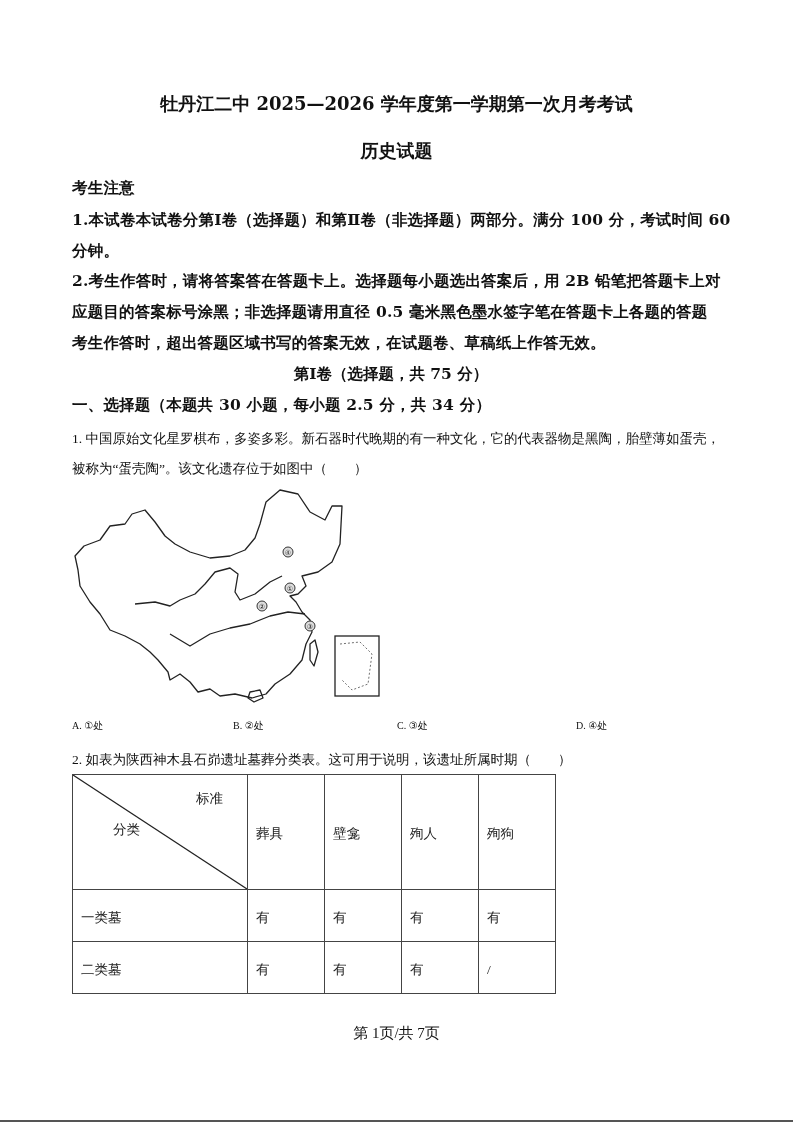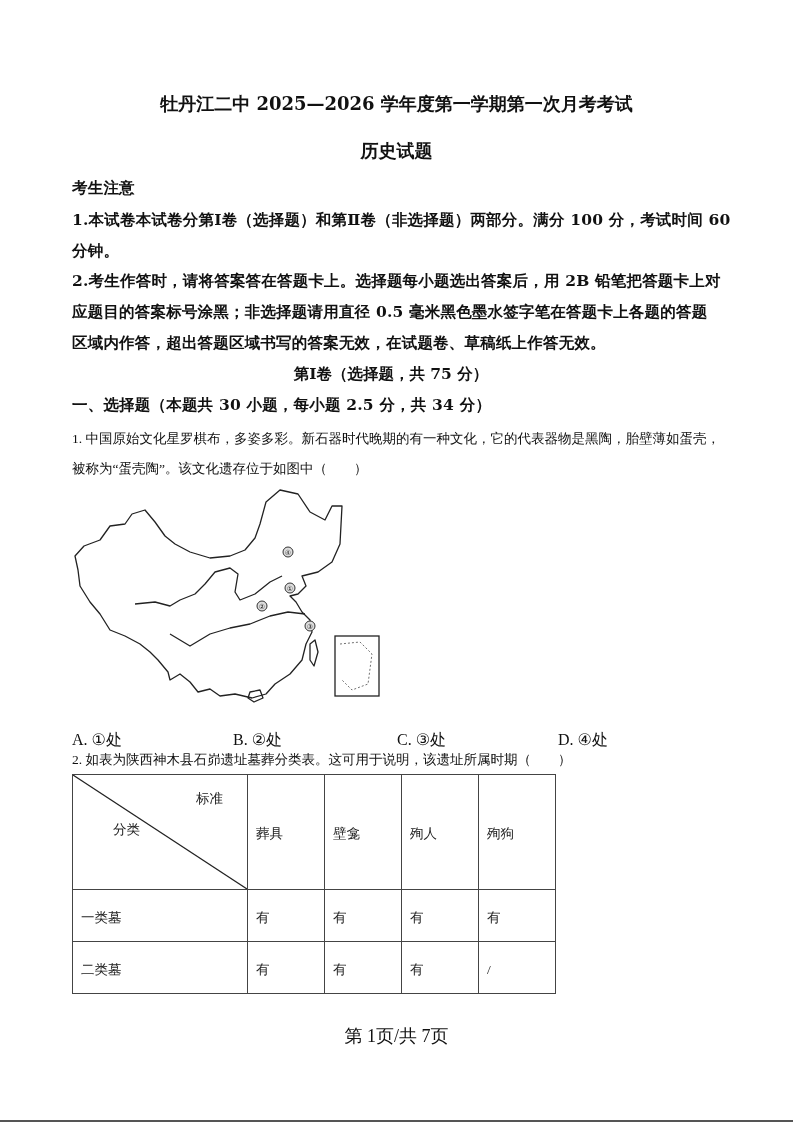--- a/index.html
+++ b/index.html
@@ -4,44 +4,44 @@
 <style>
   html, body { margin: 0; padding: 0; background: #ffffff; }
   body { width: 793px; height: 1122px; position: relative; overflow: hidden;
          font-family: "DejaVu Serif", "Liberation Serif", serif; color: #111; }
   .title { position: absolute; left: 0; width: 793px; text-align: center; font-weight: bold; font-size: 18px; }
   #t1 { top: 92px; }
   #t2 { top: 139px; }
   .line { position: absolute; left: 72px; font-size: 15.5px; font-weight: bold; white-space: nowrap; letter-spacing: 0.2px; }
   .sec-center { position: absolute; left: 0; width: 782px; text-align: center; font-size: 15.5px; font-weight: bold; }
   .q { position: absolute; left: 72px; font-size: 13.5px; white-space: nowrap; font-family: "Liberation Serif", "DejaVu Serif", serif; }
-  .opt { position: absolute; top: 719px; font-size: 16px; font-family: "Liberation Serif", "DejaVu Serif", serif; margin-top: 11px; }
+  .opt { position: absolute; top: 719px; font-size: 10px; font-family: "Liberation Serif", "DejaVu Serif", serif; }
   #map { position: absolute; left: 70px; top: 484px; width: 330px; height: 222px; }
   table.grid { position: absolute; left: 72px; top: 774px; border-collapse: collapse;
                font-size: 13.5px; font-family: "Liberation Serif", "DejaVu Serif", serif; color: #222; }
   table.grid td { border: 1.5px solid #444; padding: 4px 0 0 8px; vertical-align: middle; text-align: left; }
   .diag { position: relative; width: 142px; height: 82px; padding: 16px !important; }
   .diag svg { position: absolute; left: 0; top: 0; width: 100%; height: 100%; }
   .diag .std { position: absolute; right: 24px; top: 15px; }
   .diag .cls { position: absolute; left: 8px; top: 46px; margin-left: 32px; }
-  .footer { position: absolute; left: 0; width: 793px; top: 1024px; text-align: center; font-size: 18px; font-family: "Liberation Serif", serif; }
+  .footer { position: absolute; left: 0; width: 793px; top: 1024px; text-align: center; font-size: 15px; font-family: "Liberation Serif", serif; }
   .bottom-bar { position: absolute; left: 0; bottom: 0; width: 793px; height: 2px; background: #555; }
 </style>
 </head>
 <body>
 
 <div class="title" id="t1">牡丹江二中 2025—2026 学年度第一学期第一次月考考试</div>
 <div class="title" id="t2">历史试题</div>
 
 <div class="line" style="top:178px">考生注意</div>
 <div class="line" style="top:210px">1.本试卷本试卷分第Ⅰ卷（选择题）和第Ⅱ卷（非选择题）两部分。满分 100 分，考试时间 60</div>
 <div class="line" style="top:241px">分钟。</div>
 <div class="line" style="top:271px">2.考生作答时，请将答案答在答题卡上。选择题每小题选出答案后，用 2B 铅笔把答题卡上对</div>
 <div class="line" style="top:302px">应题目的答案标号涂黑；非选择题请用直径 0.5 毫米黑色墨水签字笔在答题卡上各题的答题</div>
-<div class="line" style="top:333px">区域内作答，超出答题区域书写的答案无效，在试题卷、草稿纸上作答无效。</div>
+<div class="line" style="top:333px">考生作答时，超出答题区域书写的答案无效，在试题卷、草稿纸上作答无效。</div>
 
 <div class="sec-center" style="top:364px">第Ⅰ卷（选择题，共 75 分）</div>
 <div class="line" style="top:395px">一、选择题（本题共 30 小题，每小题 2.5 分，共 34 分）</div>
 
 <div class="q" style="top:430px">1. 中国原始文化星罗棋布，多姿多彩。新石器时代晚期的有一种文化，它的代表器物是黑陶，胎壁薄如蛋壳，</div>
 <div class="q" style="top:460px">被称为“蛋壳陶”。该文化遗存位于如图中（　　）</div>
 
 <svg id="map" viewBox="0 0 330 222">
   <g fill="none" stroke="#222" stroke-width="1.3" stroke-linejoin="round">
 
@@ -75,21 +75,21 @@
     <g>
       <circle cx="240" cy="142" r="5" fill="#ddd" stroke="#333" stroke-width="1"></circle>
       <text x="240" y="144.5">③</text>
     </g>
   </g>
 </svg>
 
 <div class="opt" style="left:72px">A. ①处</div>
 <div class="opt" style="left:233px">B. ②处</div>
 <div class="opt" style="left:397px">C. ③处</div>
-<div class="opt" style="left:558px">D. ④处</div>
+<div class="opt" style="left:576px">D. ④处</div>
 
 <div class="q" style="top:751px">2. 如表为陕西神木县石峁遗址墓葬分类表。这可用于说明，该遗址所属时期（　　）</div>
 
 <table class="grid">
   <tbody>
       <tr style="height:84px">
     <td class="diag" colspan="2">
       <svg preserveAspectRatio="none" viewBox="0 0 100 100">
         <line x1="0" y1="0" x2="100" y2="100" stroke="#222" stroke-width="1.2" vector-effect="non-scaling-stroke"></line>
       </svg>

